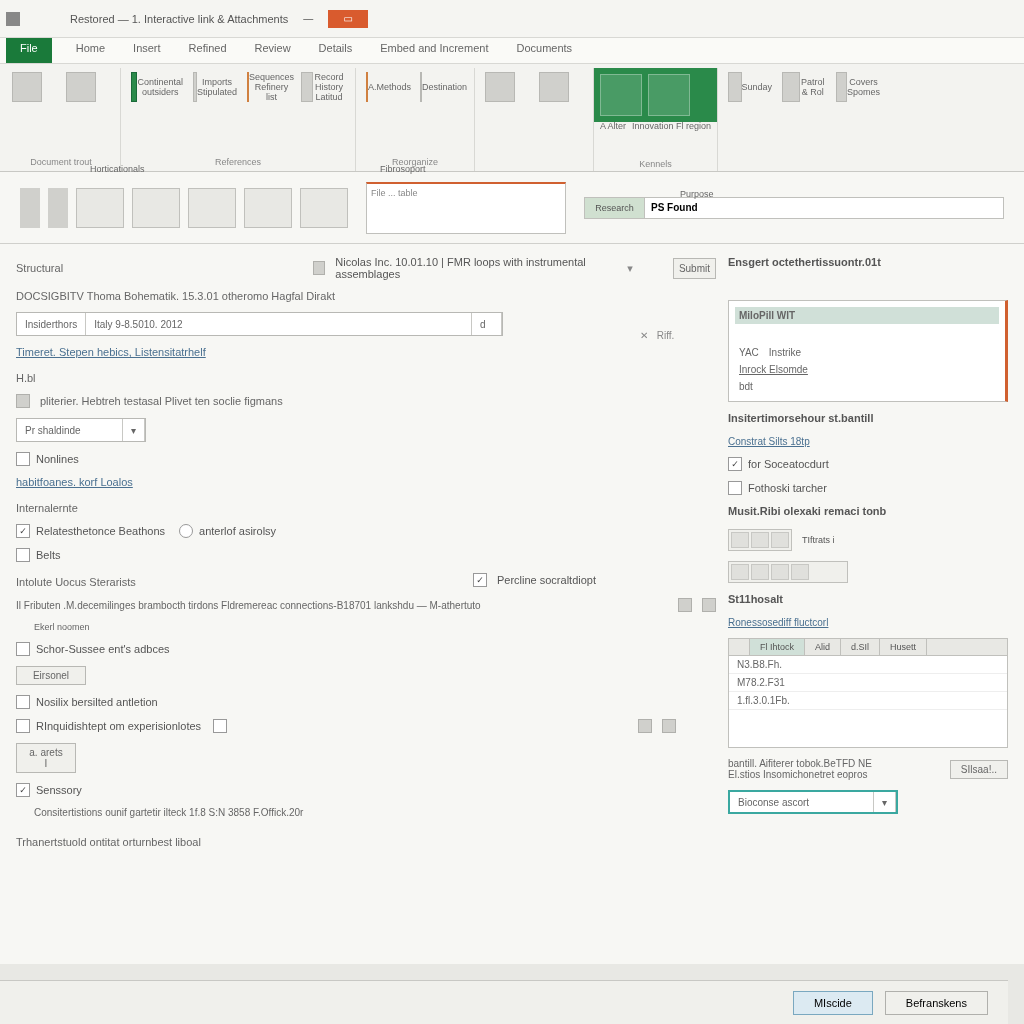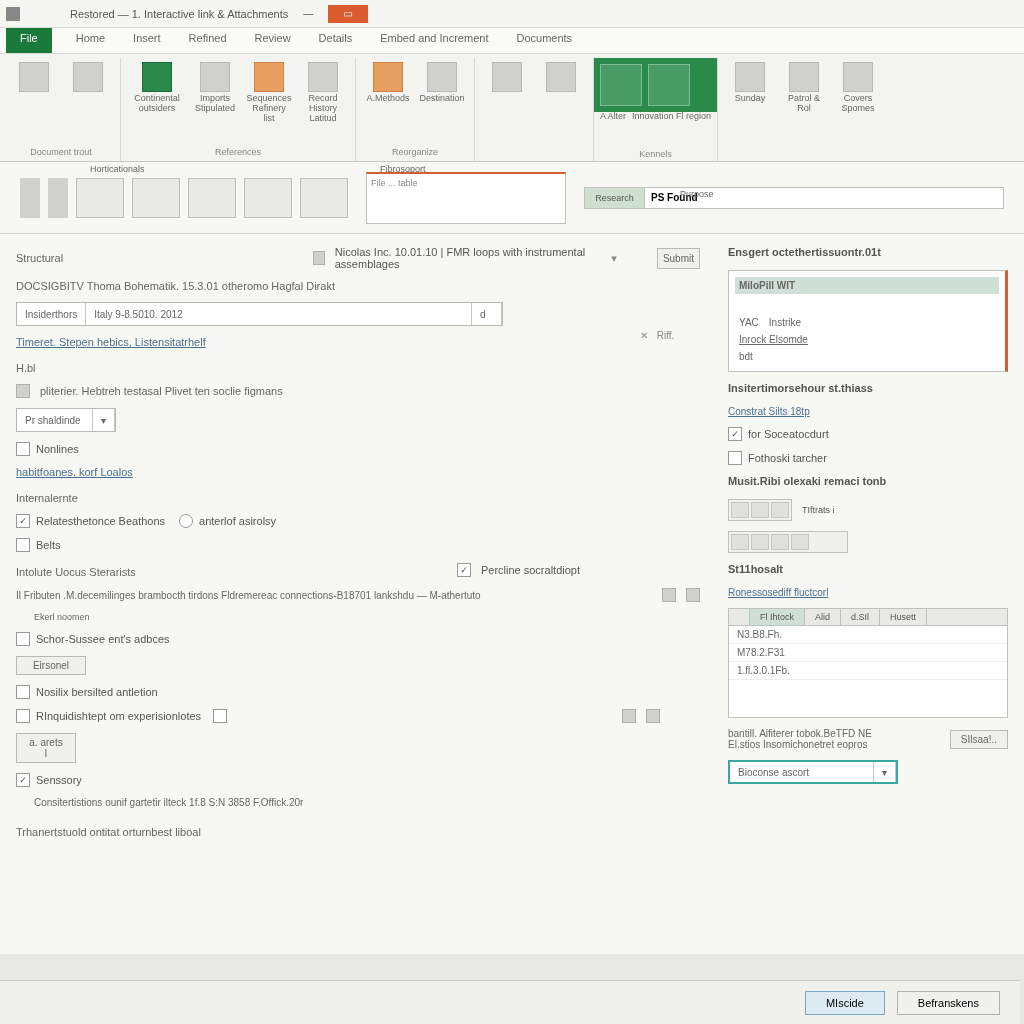--- a/index.html
+++ b/index.html
@@ -1,82 +1,82 @@
 <!DOCTYPE html>
 <html><head>
 <meta charset="utf-8">
 <style>
 * { box-sizing: border-box; margin: 0; padding: 0; font-family: "Segoe UI", Tahoma, sans-serif; }
 body { background: #e8e8e4; width: 1024px; height: 1024px; overflow: hidden; font-size: 11px; color: #555; }
 
-.titlebar { height: 28px; background: #f5f5f2; display: flex; align-items: center; padding: 0 6px; border-bottom: 1px solid #d8d8d4; }
+.titlebar { height: 38px; background: #f5f5f2; display: flex; align-items: center; padding: 0 6px; border-bottom: 1px solid #d8d8d4; }
 .titlebar .doc-icon { width: 14px; height: 14px; background: #888; margin-right: 50px; }
 .win-controls { display: flex; gap: 0; }
 .win-btn { width: 40px; height: 18px; display: flex; align-items: center; justify-content: center; font-size: 10px; }
 .win-btn.close { background: #d95b2e; color: white; }
 
 .menubar { height: 26px; background: #fafaf7; display: flex; padding: 0 6px; border-bottom: 1px solid #d8d8d4; }
 .file-tab { background: #1a7a3a; color: white; padding: 4px 14px; margin-right: 10px; font-size: 11px; }
 .menu-item { padding: 4px 14px; color: #666; font-size: 11px; }
 
 .ribbon { height: 108px; background: #f3f3f0; display: flex; border-bottom: 1px solid #c8c8c4; padding: 4px 2px 0 2px; }
 .ribbon-group { display: flex; flex-direction: column; border-right: 1px solid #d8d8d4; padding: 2px 8px; }
 .ribbon-row { display: flex; gap: 6px; align-items: flex-start; }
-.ribbon-btn { display: flex; flex-direction: column; align-items: center; width: 48px; padding: 2px; }
+.ribbon-btn { display: flex; flex-direction: row; align-items: center; width: 48px; padding: 2px; }
 .ribbon-btn.large { width: 56px; }
 .ribbon-icon { width: 30px; height: 30px; background: #d0d0cc; border: 1px solid #b8b8b4; margin-bottom: 2px; }
 .ribbon-icon.green { background: #2a8a4a; border-color: #1a6a3a; }
 .ribbon-icon.orange { background: #e8a060; border-color: #d08040; }
 .ribbon-label { font-size: 9px; color: #666; text-align: center; line-height: 1.1; }
 .group-label { font-size: 9px; color: #888; text-align: center; margin-top: auto; padding: 2px 0; }
 .accent-panel { background: #2a8a4a; padding: 6px; display: flex; gap: 6px; }
 .accent-btn { width: 42px; height: 42px; background: rgba(255,255,255,0.15); border: 1px solid rgba(255,255,255,0.3); }
 
 .subribbon { height: 72px; background: #f7f7f4; border-bottom: 1px solid #d0d0cc; display: flex; align-items: center; padding: 4px 20px; gap: 8px; }
 .thumb-nav { width: 20px; height: 40px; background: #d0d0cc; }
 .thumb-item { width: 48px; height: 40px; background: #e8e8e4; border: 1px solid #c0c0bc; }
 .preview-pane { width: 200px; height: 52px; background: white; border: 1px solid #c0c0bc; border-top: 2px solid #d06030; margin-left: 10px; padding: 4px; font-size: 9px; color: #888; }
 .search-box { flex: 1; height: 22px; background: white; border: 1px solid #c0c0bc; margin-left: 10px; display: flex; }
 .search-left { width: 60px; background: #d0e0d0; border-right: 1px solid #c0c0bc; display: flex; align-items: center; justify-content: center; font-size: 9px; }
 
-.content { display: flex; height: 720px; background: #f7f7f4; padding: 12px 16px; gap: 28px; }
+.content { display: flex; height: 720px; background: #f7f7f4; padding: 12px 16px; gap: 12px; }
 .main-col { flex: 1; display: flex; flex-direction: column; gap: 10px; }
 .side-col { width: 280px; display: flex; flex-direction: column; gap: 10px; }
 
 .field-row { display: flex; align-items: center; gap: 10px; }
 .field-label { color: #666; font-size: 11px; }
 .bold-text { font-weight: 400; color: #555; }
 .link-text { color: #4a7090; text-decoration: underline; font-size: 11px; }
 
 .input-combo { display: flex; border: 1px solid #b8b8b4; background: white; height: 24px; }
 .input-combo .seg { padding: 3px 8px; border-right: 1px solid #c8c8c4; font-size: 10px; color: #666; display: flex; align-items: center; }
 .input-combo .seg.wide { flex: 1; }
 
 .checkbox-row { display: flex; align-items: center; gap: 6px; }
 .chk { width: 14px; height: 14px; border: 1px solid #999; background: white; display: inline-flex; align-items: center; justify-content: center; font-size: 9px; }
 .chk.checked::after { content: "✓"; color: #444; }
 
 .small-btn { padding: 3px 10px; background: #f0f0ec; border: 1px solid #b8b8b4; font-size: 10px; color: #666; }
 
 .side-header { font-size: 11px; color: #555; font-weight: 600; padding-bottom: 2px; }
 .mini-panel { background: white; border: 1px solid #c0c0bc; padding: 6px; }
-.mini-panel.accent { border-right: 3px solid #d06030; }
+.mini-panel.accent { border-right: 3px solid #d06030; margin-top: 20px; }
 .mini-row { padding: 3px 4px; font-size: 10px; color: #666; display: flex; gap: 10px; }
 .mini-row.sel { background: #d0e0d8; }
 
 .mini-tool { display: flex; gap: 2px; border: 1px solid #c0c0bc; padding: 2px; background: #f0f0ec; }
 .mini-tool .t { width: 18px; height: 16px; background: #e0e0dc; border: 1px solid #c8c8c4; }
 
 .list-panel { background: white; border: 1px solid #c0c0bc; height: 110px; }
 .list-tabs { display: flex; background: #e8e8e4; border-bottom: 1px solid #c0c0bc; }
 .list-tab { padding: 3px 10px; font-size: 9px; border-right: 1px solid #c0c0bc; }
 .list-tab.sel { background: #d0e0d8; }
 .list-row { padding: 3px 8px; font-size: 10px; color: #666; border-bottom: 1px solid #eee; }
 
-.footer { position: absolute; bottom: 0; left: 0; right: 4px; height: 44px; background: #f0f0ec; border-top: 1px solid #c8c8c4; display: flex; align-items: center; justify-content: flex-end; padding: 9px 20px; gap: 12px; }
+.footer { position: absolute; bottom: 0; left: 0; right: 16px; height: 44px; background: #f0f0ec; border-top: 1px solid #c8c8c4; display: flex; align-items: center; justify-content: flex-end; padding: 9px 20px; gap: 12px; }
 .footer-btn { padding: 5px 20px; background: #f0f0ec; border: 1px solid #b0b0ac; font-size: 11px; }
 .footer-btn.primary { background: #dceaf2; border-color: #7aa8c0; }
 
 .sect-label { font-size: 11px; color: #666; margin-top: 4px; }
 .indent { margin-left: 18px; }
 .gray-box { width: 14px; height: 14px; background: #d0d0cc; border: 1px solid #b0b0ac; display: inline-block; }
 </style>
 </head>
 <body>
 
@@ -229,21 +229,21 @@
     <span style="position:absolute;left:640px;top:330px;font-size:10px;color:#888">✕ &nbsp; Riff.</span>
 
     <a class="link-text">Timeret. Stepen hebics, Listensitatrhelf</a>
 
     <div class="sect-label">H.bl</div>
     <div class="field-row">
       <span class="gray-box"></span>
       <span class="field-label">pliterier. Hebtreh testasal Plivet ten soclie figmans</span>
     </div>
 
-    <div class="input-combo" style="width:100px">
+    <div class="input-combo" style="width:130px">
       <div class="seg wide">Pr shaldinde</div>
       <div class="seg">▾</div>
     </div>
 
     <div class="checkbox-row">
       <span class="chk"></span>
       <span>Nonlines</span>
     </div>
 
     <a class="link-text">habitfoanes. korf Loalos</a>
@@ -315,21 +315,21 @@
       <div class="mini-row sel" style="font-weight:600">MiloPill WIT</div>
       <div style="height:20px"></div>
       <div class="mini-row">
           <span>YAC</span>
           <span>Instrike</span>
         </div>
       <div class="mini-row" style="text-decoration:underline">Inrock Elsomde</div>
       <div class="mini-row">bdt</div>
     </div>
 
-    <div class="side-header">Insitertimorsehour st.thiass</div>
+    <div class="side-header">Insitertimorsehour st.bantill</div>
     <a class="link-text" style="font-size:10px">Constrat Silts 18tp</a>
     <div class="checkbox-row">
         <span class="chk checked"></span>
         <span>for Soceatocdurt</span>
       </div>
     <div class="checkbox-row">
         <span class="chk"></span>
         <span>Fothoski tarcher</span>
       </div>
 

